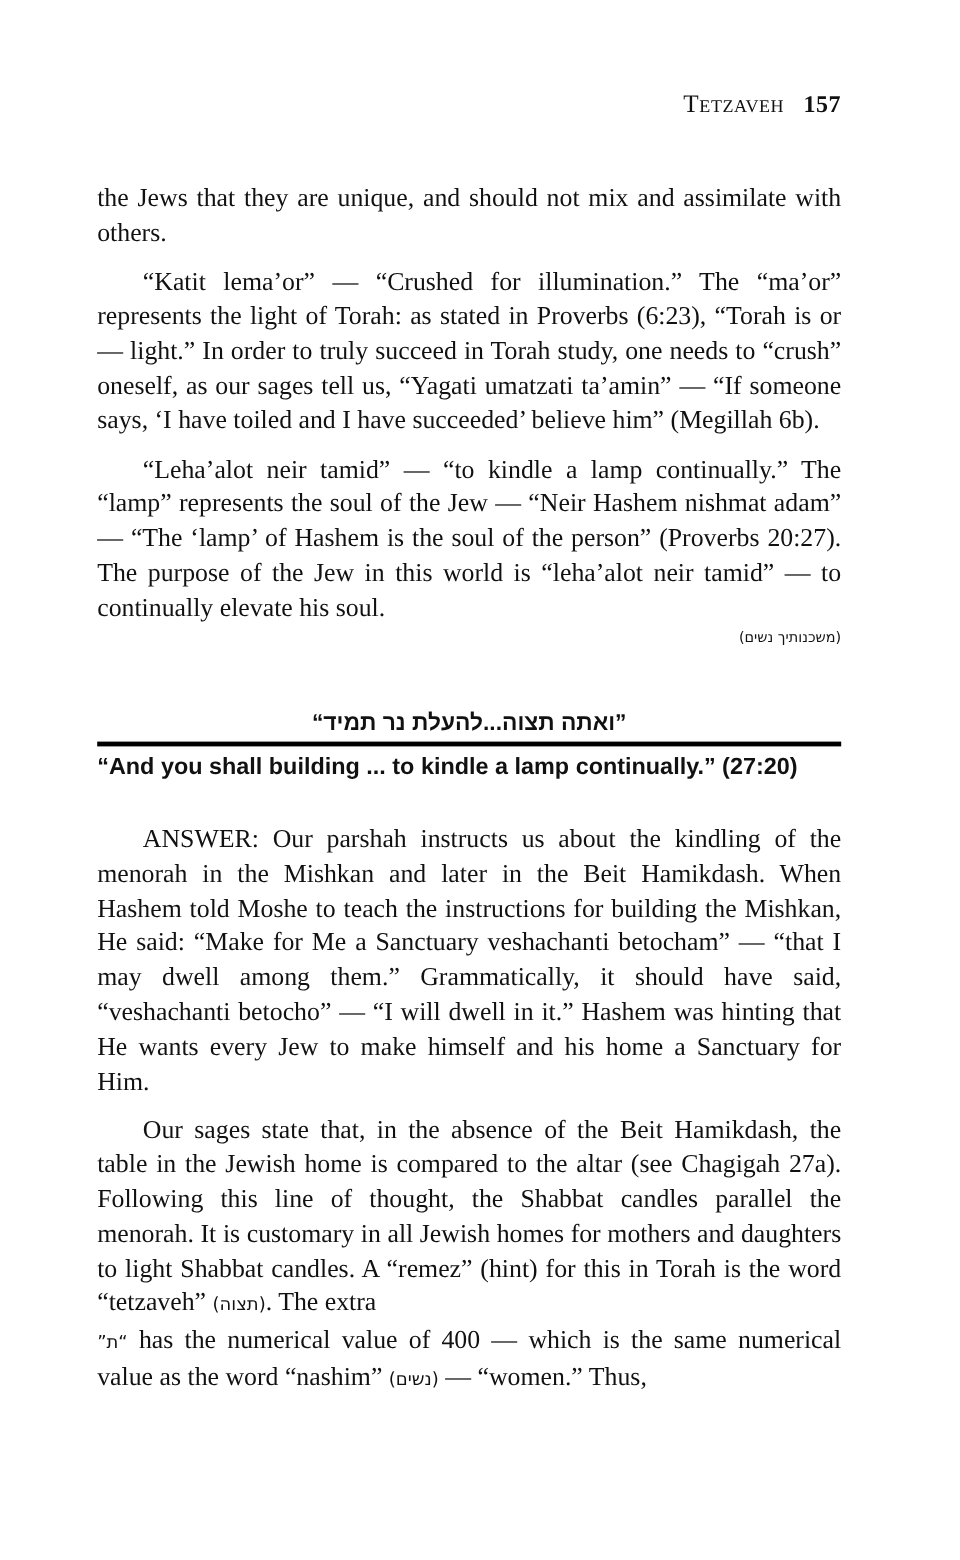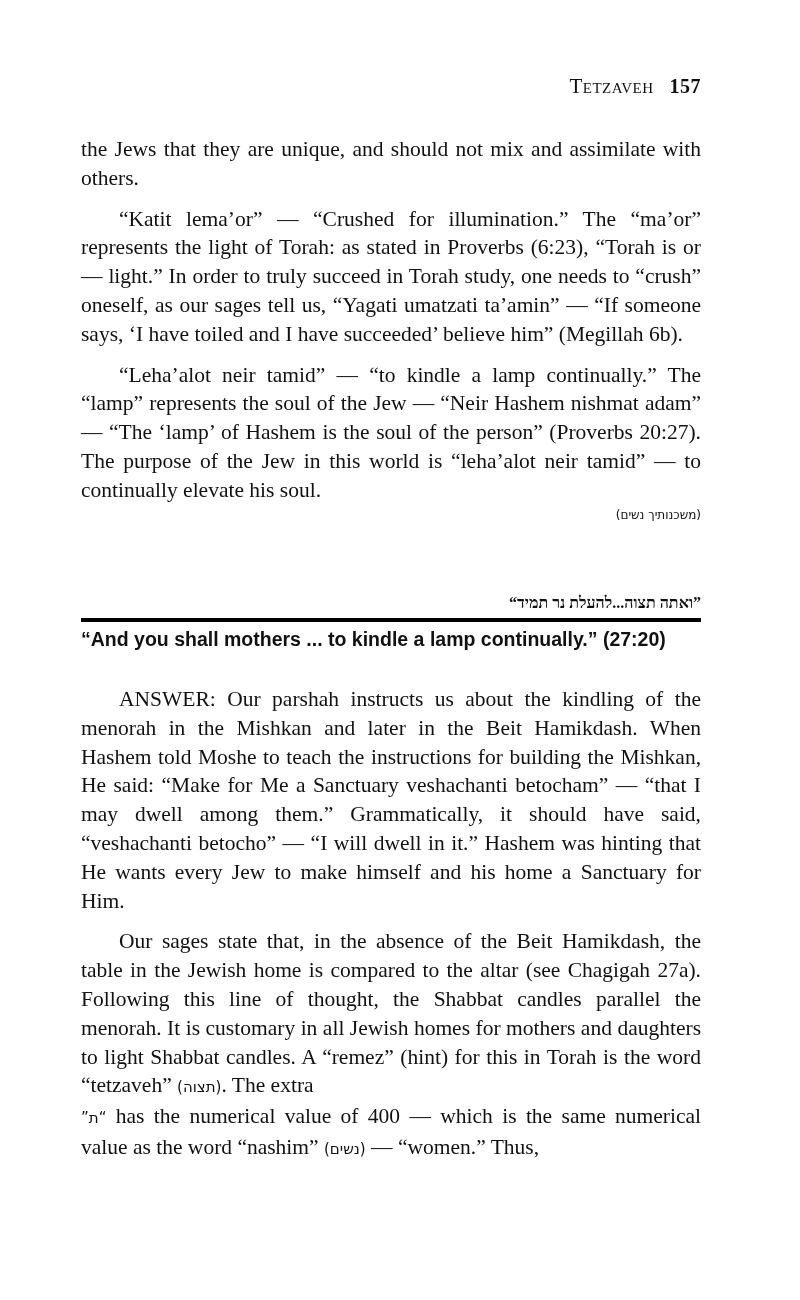--- a/index.html
+++ b/index.html
@@ -68,25 +68,25 @@
       font-family: "DejaVu Sans", "Liberation Sans", sans-serif;
       font-size: 15px;
     }
     .heading-block {
       position: absolute;
       top: 590px;
       left: 0;
       width: 620px;
     }
     .hebrew-heading {
-      text-align: right;
+      text-align: center;
       direction: rtl;
-      font-family: Liberation Serif, serif;
+      font-family: Liberation Sans, sans-serif;
       font-weight: bold;
-      font-size: 16px;
+      font-size: 19px;
       line-height: 26px;
       height: 28px;
     }
     .rule {
       height: 4px;
       background: #000000;
       margin-top: 0px;
     }
     .english-heading {
       font-family: "Liberation Sans", "DejaVu Sans", sans-serif;
@@ -98,34 +98,34 @@
   </style>
 </head>
 <body>
 
 <div class="page">
 
   <div class="running-head">
     <span class="title">Tetzaveh</span><span class="page-num">157</span>
   </div>
 
-  <div class="body-text" style="top:135px;">
+  <div class="body-text" style="top:151px;">
     <p><span>the Jews that they are unique, and should not mix and assimilate with others.</span></p>
 
     <p class="indent"><span class="i">“Katit lema’or”</span><span> — “Crushed for illumination.” The </span><span class="i">“ma’or”</span><span> represents the light of Torah: as stated in Proverbs (6:23), “Torah is </span><span class="i">or</span><span> — light.” In order to truly succeed in Torah study, one needs to “crush” oneself, as our sages tell us, </span><span class="i">“Yagati umatzati ta’amin”</span><span> — “If someone says, ‘I have toiled and I have succeeded’ believe him” </span><span class="i">(Megillah</span><span> 6b).</span></p>
 
     <p class="indent last-tight"><span class="i">“Leha’alot neir tamid”</span><span> — “to kindle a lamp continually.” The “lamp” represents the soul of the Jew — </span><span class="i">“Neir Hashem nishmat adam”</span><span> — “The ‘lamp’ of Hashem is the soul of the person” (Proverbs 20:27). The purpose of the Jew in this world is </span><span class="i">“leha’alot neir tamid”</span><span> — to continually elevate his soul.</span></p>
 
     <div class="source-ref">(משכנותיך נשים)</div>
   </div>
 
   <div class="heading-block">
     <div class="hebrew-heading">”ואתה תצוה...להעלת נר תמיד“</div>
     <div class="rule"></div>
-    <div class="english-heading">“And you shall mothers ... to kindle a lamp continually.” (27:20)</div>
+    <div class="english-heading">“And you shall building ... to kindle a lamp continually.” (27:20)</div>
   </div>
 
   <div class="body-text" style="top:685px;">
 
     <p class="indent"><span>ANSWER: Our </span><span class="i">parshah</span><span> instructs us about the kindling of the </span><span class="i">menorah</span><span> in the </span><span class="i">Mishkan</span><span> and later in the </span><span class="i">Beit Hamikdash</span><span>. When Hashem told Moshe to teach the instructions for building the </span><span class="i">Mishkan,</span><span> He said: “Make for Me a Sanctuary </span><span class="i">veshachanti betocham”</span><span> — “that I may dwell among them.” Grammatically, it should have said, </span><span class="i">“veshachanti betocho”</span><span> — “I will dwell in it.” Hashem was hinting that He wants every Jew to make himself and his home a Sanctuary for Him.</span></p>
 
     <p class="indent"><span>Our sages state that, in the absence of the </span><span class="i">Beit Hamikdash,</span><span> the table in the Jewish home is compared to the altar (see </span><span class="i">Chagigah</span><span> 27a). Following this line of thought, the </span><span class="i">Shabbat</span><span> candles parallel the </span><span class="i">menorah.</span><span> It is customary in all Jewish homes for mothers and daughters to light </span><span class="i">Shabbat</span><span> candles. A </span><span class="i">“remez”</span><span> (hint) for this in Torah is the word </span><span class="i">“tetzaveh”</span> <span class="heb">(תצוה)</span><span>. The extra </span><br><span class="heb">”ת“</span><span> has the numerical value of 400 — which is the same numerical value as the word </span><span class="i">“nashim”</span> <span class="heb">(נשים)</span><span> — “women.” Thus,</span></p>
   </div>
 
 </div>

